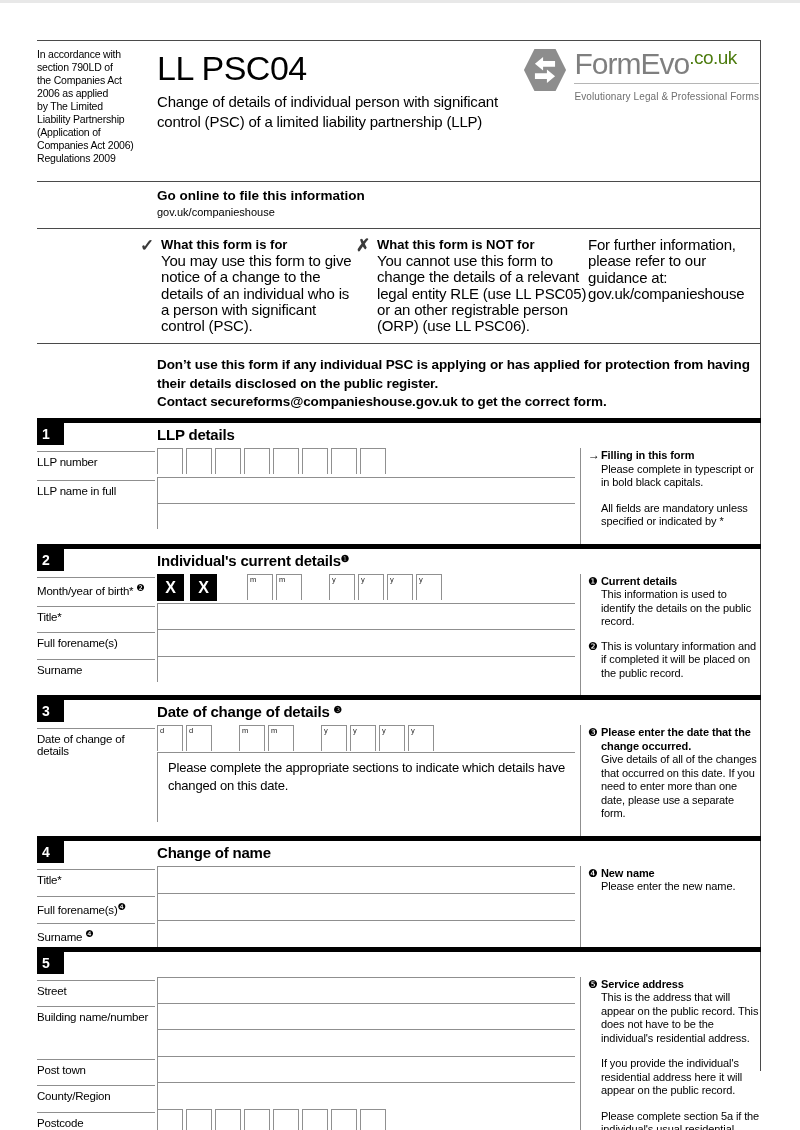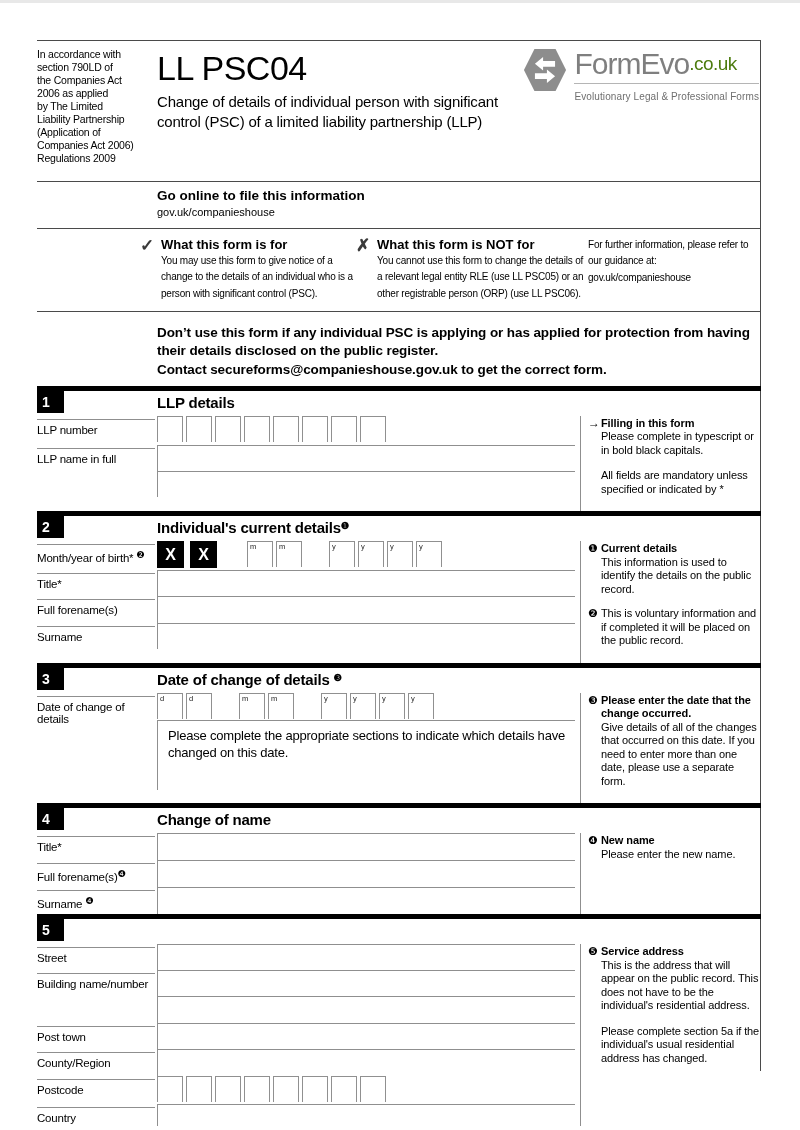--- a/index.html
+++ b/index.html
@@ -12,37 +12,37 @@
   .pre { white-space:pre-line; }
 
   
   .hdr { display:flex; padding-top:7px; height:140px; position:relative; }
   .statutory { width:112px; font-size:10.5px; line-height:13px; letter-spacing:-0.2px; }
   .titleblock { margin-left:8px; width:352px; }
   .formcode { font-size:34px; line-height:40px; letter-spacing:-0.5px; margin-bottom:4px; }
   .formtitle { font-size:15px; line-height:19.5px; letter-spacing:-0.2px; }
   .logo { position:absolute; right:2px; top:6px; display:flex; align-items:flex-start; }
   .logotext { margin-left:6px; }
-  .logoline1 { display:flex; align-items:center; }
+  .logoline1 { display:flex; align-items:flex-start; }
   .brand { font-size:30px; color:#7f7f7f; letter-spacing:-1px; font-weight:400; }
   .brandsuffix { font-size:19px; color:#4d7c0f; letter-spacing:-0.5px; }
   .tagline { font-size:10px; color:#6f6f6f; border-top:1px solid #b5b5b5; margin-top:2px; padding-top:7px; letter-spacing:0.1px; }
 
   
   .goonline { padding:5px 0 7px 120px; }
   .go-t { font-weight:bold; font-size:13.5px; line-height:17px; }
   .go-u { font-size:11px; line-height:17px; }
 
   
   .intro { display:flex; padding:8px 0 9px 103px; }
   .icol { display:flex; }
   .icol .glyph { width:17px; font-size:17px; font-weight:bold; color:#3a3a3a; line-height:17px; flex:none; }
   .icol-body { margin-left:4px; }
   .i-t { font-weight:bold; font-size:13px; line-height:16px; }
-  .i-b { font-size:10px; line-height:16.3px; letter-spacing:-0.2px; }
+  .i-b { font-size:15px; line-height:16.3px; letter-spacing:-0.2px; }
   .c1 { width:216px; }
   .c2 { width:232px; }
   .c3 { flex:1; }
 
   
   .warning { padding:12px 0 0 120px; font-weight:bold; font-size:13.5px; line-height:18.5px; height:74px; letter-spacing:-0.1px; }
 
   
   .bar { height:5px; background:#000; }
   .sec-head { display:flex; height:25px; align-items:flex-start; }
@@ -386,20 +386,21 @@
           <div class="lbl">Country</div>
           <div class="fld"></div>
         </div>
       </div>
       <div class="sec-notes">
         <div class="note-item">
           <div class="note-marker">❺</div>
           <div class="note-content">
             <div class="n-t">Service address</div>
             <div class="n-b">This is the address that will appear on the public record. This does not have to be the individual's residential address.</div>
+            <div class="n-b">If you provide the individual's residential address here it will appear on the public record.</div>
             <div class="n-b">Please complete section 5a if the individual's usual residential address has changed.</div>
           </div>
         </div>
       </div>
     </div>
 
   </div>
 </div>
 
 </body></html>

